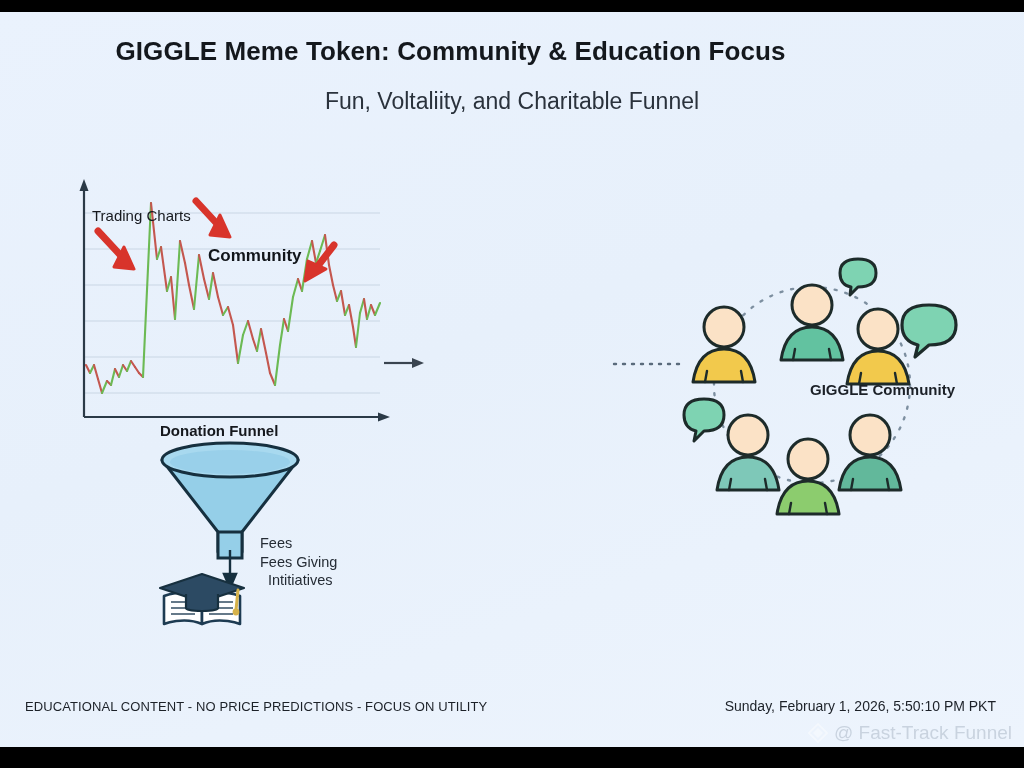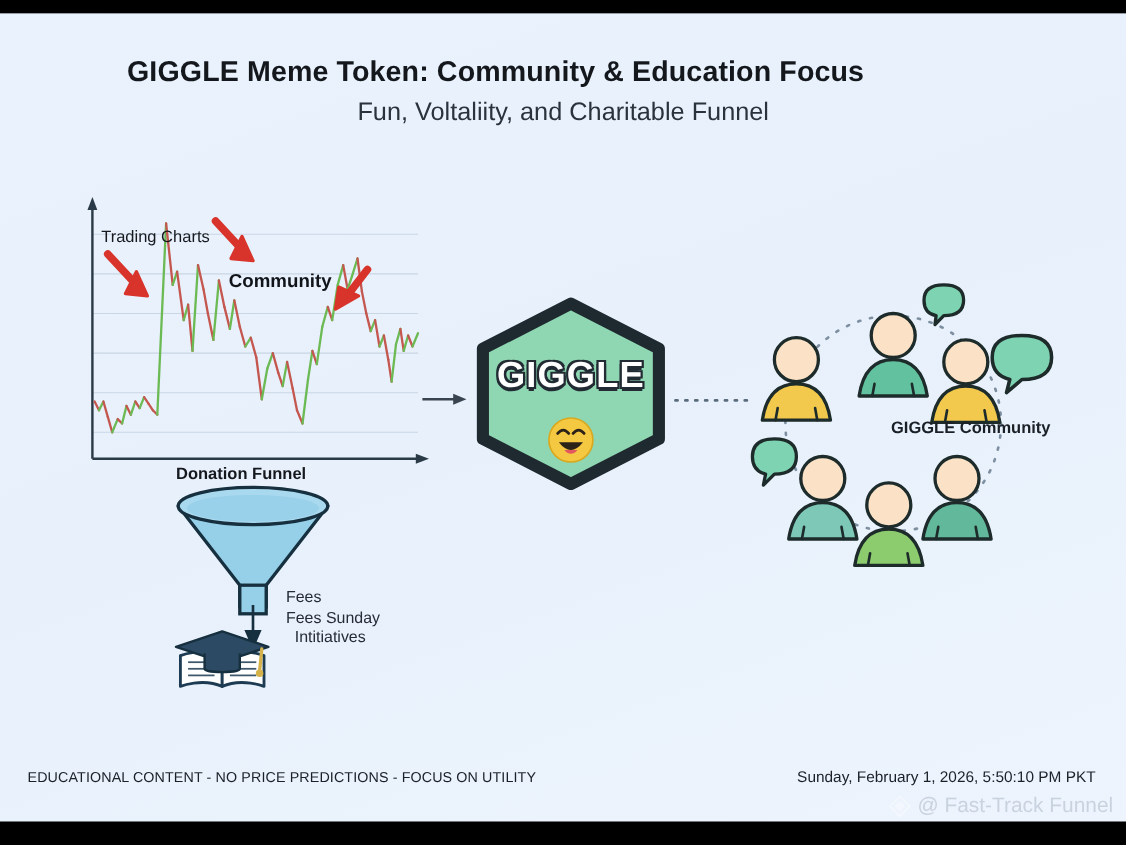--- a/index.html
+++ b/index.html
@@ -37,21 +37,21 @@
     position: absolute;
     left: 0; top: 12px;
     width: 1024px; height: 735px;
     background: linear-gradient(160deg, #eaf2fd 0%, #e7f0fb 45%, #edf4fd 100%);
     overflow: hidden;
   }
 
   
   .title {
     position: absolute;
-    left: 0; top: 38px;
+    left: 0; top: 24px;
     width: 901px;
     text-align: center;
     font-size: 26px;
     font-weight: bold;
     color: #14181d;
     letter-spacing: .1px;
   }
   .subtitle {
     position: absolute;
     left: 0; top: 76px;
@@ -323,43 +323,30 @@
 
           <polygon points="62,162 104,176 62,190 20,176" fill="#2c4a63" stroke="#17303f" stroke-width="2.2" stroke-linejoin="round"></polygon>
           <path d="M46,182 L46,196 C46,200 78,200 78,196 L78,182" fill="#2c4a63" stroke="#17303f" stroke-width="2.2" stroke-linejoin="round"></path>
           <line x1="98" y1="178" x2="96" y2="198" stroke="#d6b24a" stroke-width="3" stroke-linecap="round"></line>
           <circle cx="96" cy="200" r="3.4" fill="#d6b24a"></circle>
         </g>
       </svg>
 
       <div class="fees-text">
         <div>Fees</div>
-        <div>Fees Sunday</div>
+        <div>Fees Giving</div>
         <div>Intitiatives</div>
       </div>
     </div>
 
     <svg class="token-arrow" style="position:absolute;left:382px;top:338px;" width="46" height="26">
       <line x1="2" y1="13" x2="32" y2="13" stroke="#3a4450" stroke-width="2.2"></line>
       <polygon points="42,13 30,8 30,18" fill="#3a4450"></polygon>
     </svg>
 
-    <div class="token-wrap">
-      <svg width="190" height="176" viewBox="0 0 190 176">
-        <path d="M95,6 L175,47 L175,129 L95,170 L15,129 L15,47 Z" fill="#8ed7b2" stroke="#1f2a30" stroke-width="11" stroke-linejoin="round"></path>
-      </svg>
-      <div class="token-text">GIGGLE</div>
-      <svg style="position:absolute;left:73px;top:108px;" width="44" height="44" viewBox="0 0 44 44">
-        <circle cx="22" cy="22" r="20" fill="#f5c842" stroke="#d9a81f" stroke-width="1.5"></circle>
-        <path d="M10,16 q5,-6 10,0" stroke="#2b2218" stroke-width="2.6" fill="none" stroke-linecap="round"></path>
-        <path d="M24,16 q5,-6 10,0" stroke="#2b2218" stroke-width="2.6" fill="none" stroke-linecap="round"></path>
-        <path d="M11,24 q11,14 22,0 Z" fill="#2b2218"></path>
-        <path d="M16,31 q6,7 12,0 Z" fill="#e4575f"></path>
-      </svg>
-    </div>
 
     <svg style="position:absolute;left:612px;top:345px;" width="70" height="14">
       <line x1="2" y1="7" x2="68" y2="7" stroke="#5a6b7c" stroke-width="2.4" stroke-dasharray="2 7" stroke-linecap="round"></line>
     </svg>
 
     <div class="community-wrap">
       <svg width="300" height="265" viewBox="0 0 300 265">
 
         <circle cx="150" cy="128" r="98" fill="none" stroke="#7d8fa0" stroke-width="2.4" stroke-dasharray="2 9" stroke-linecap="round"></circle>
 

